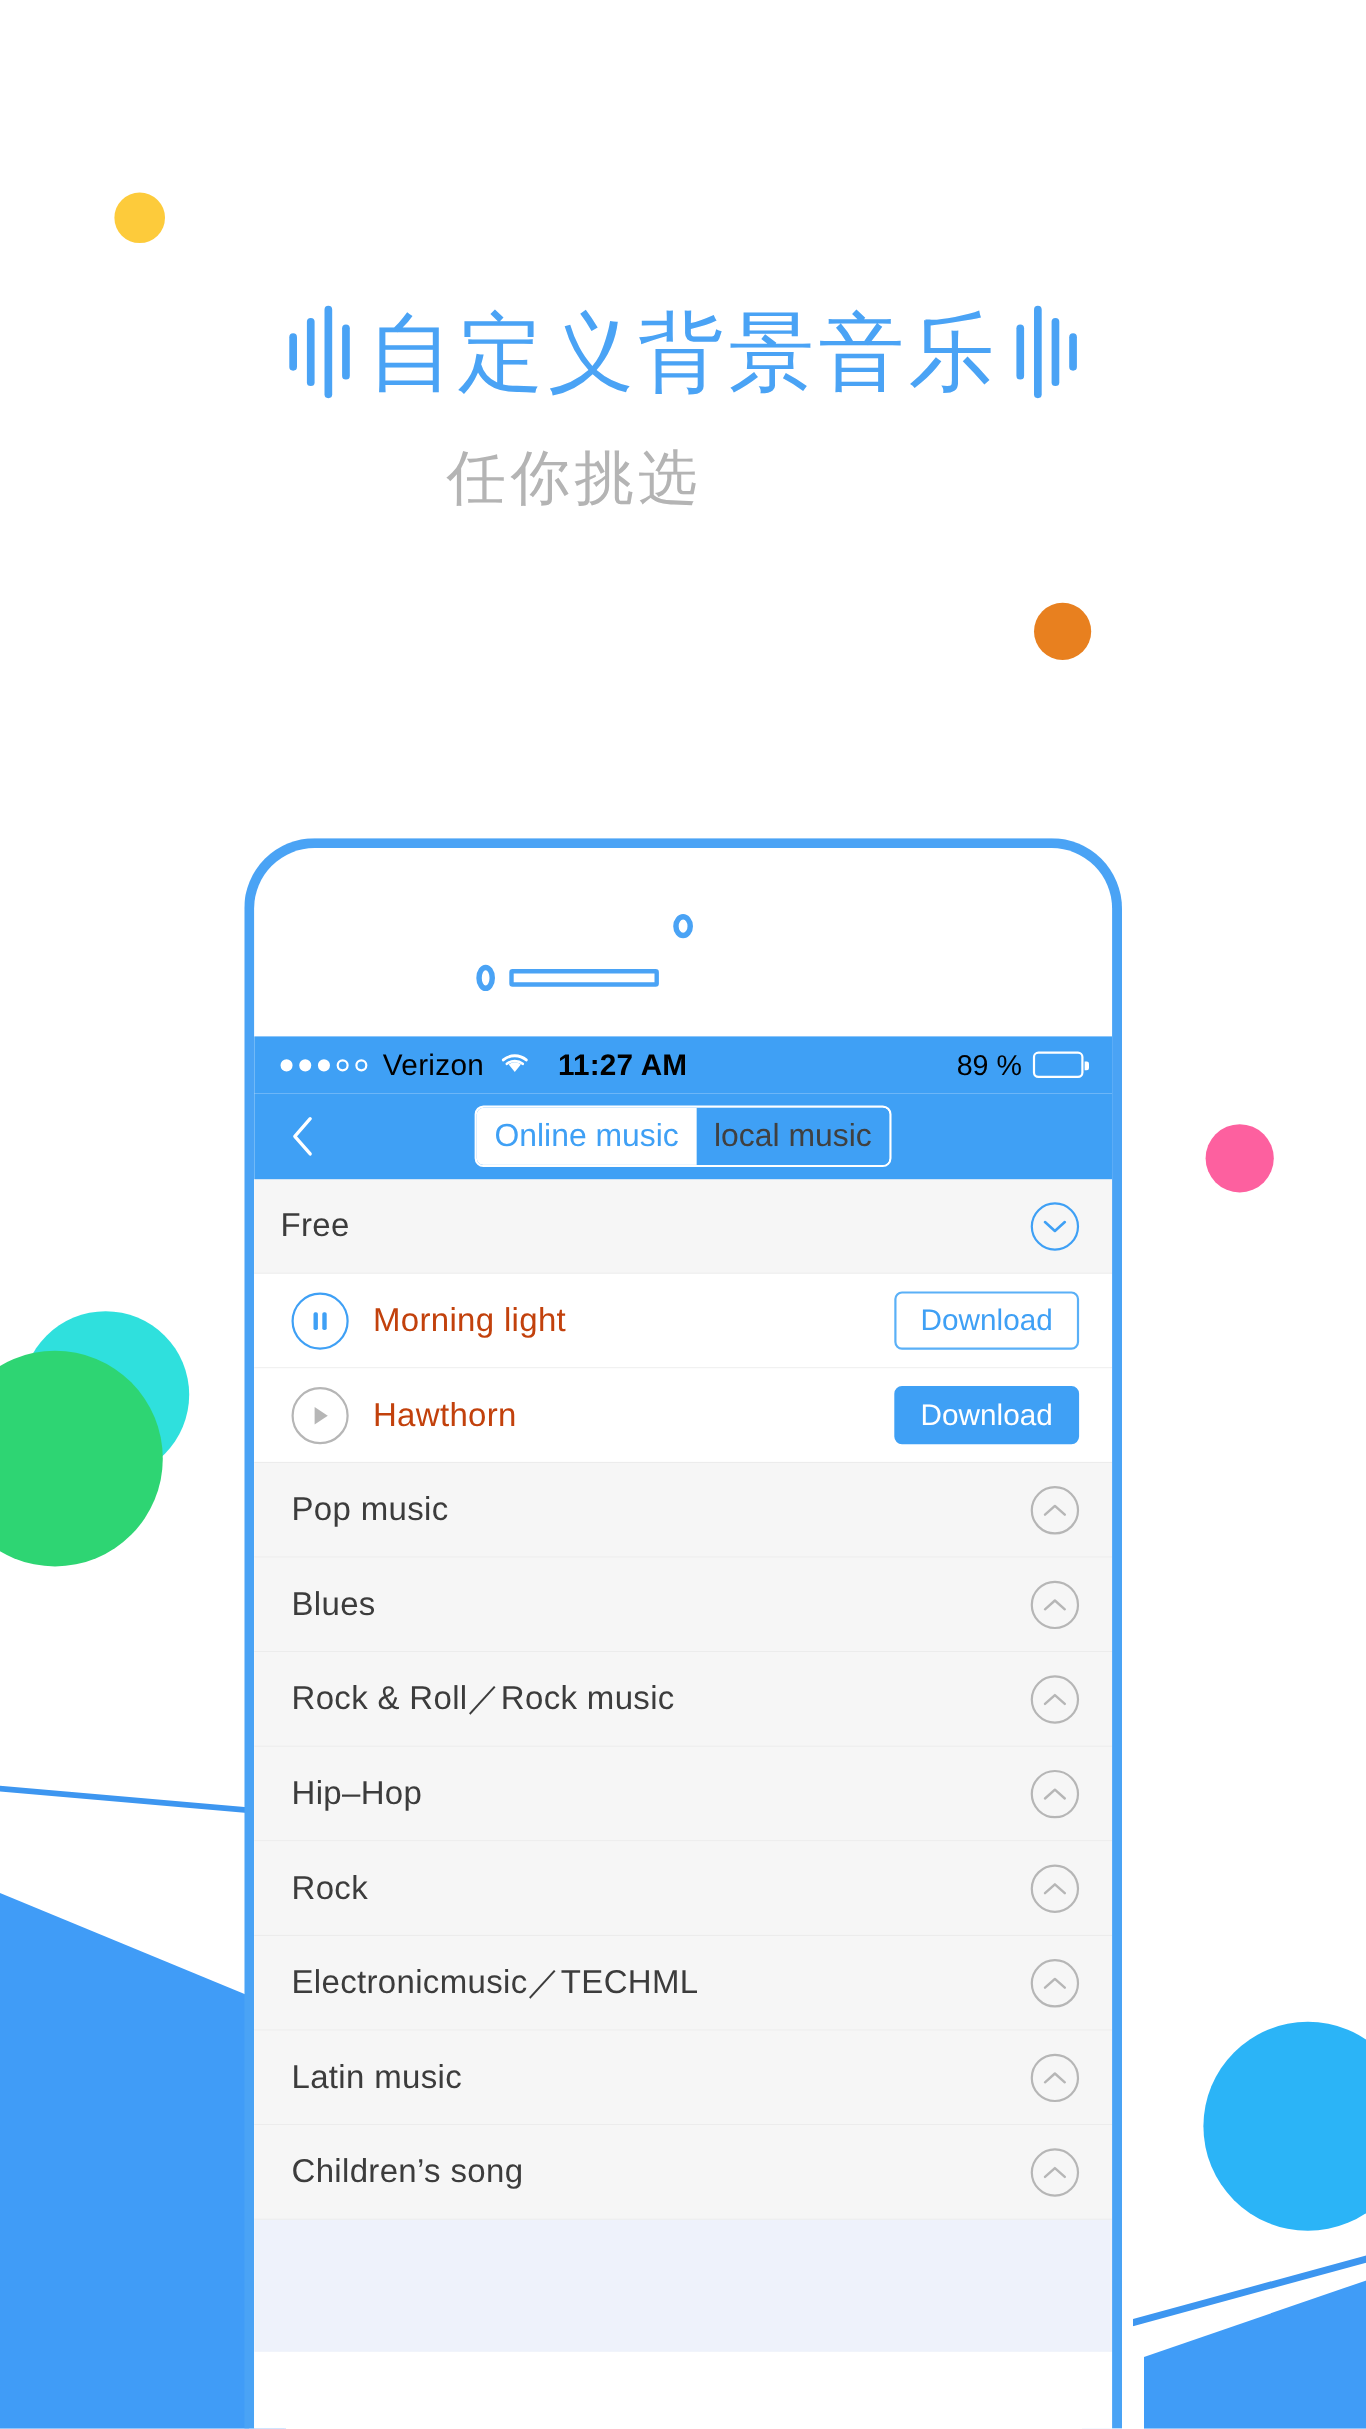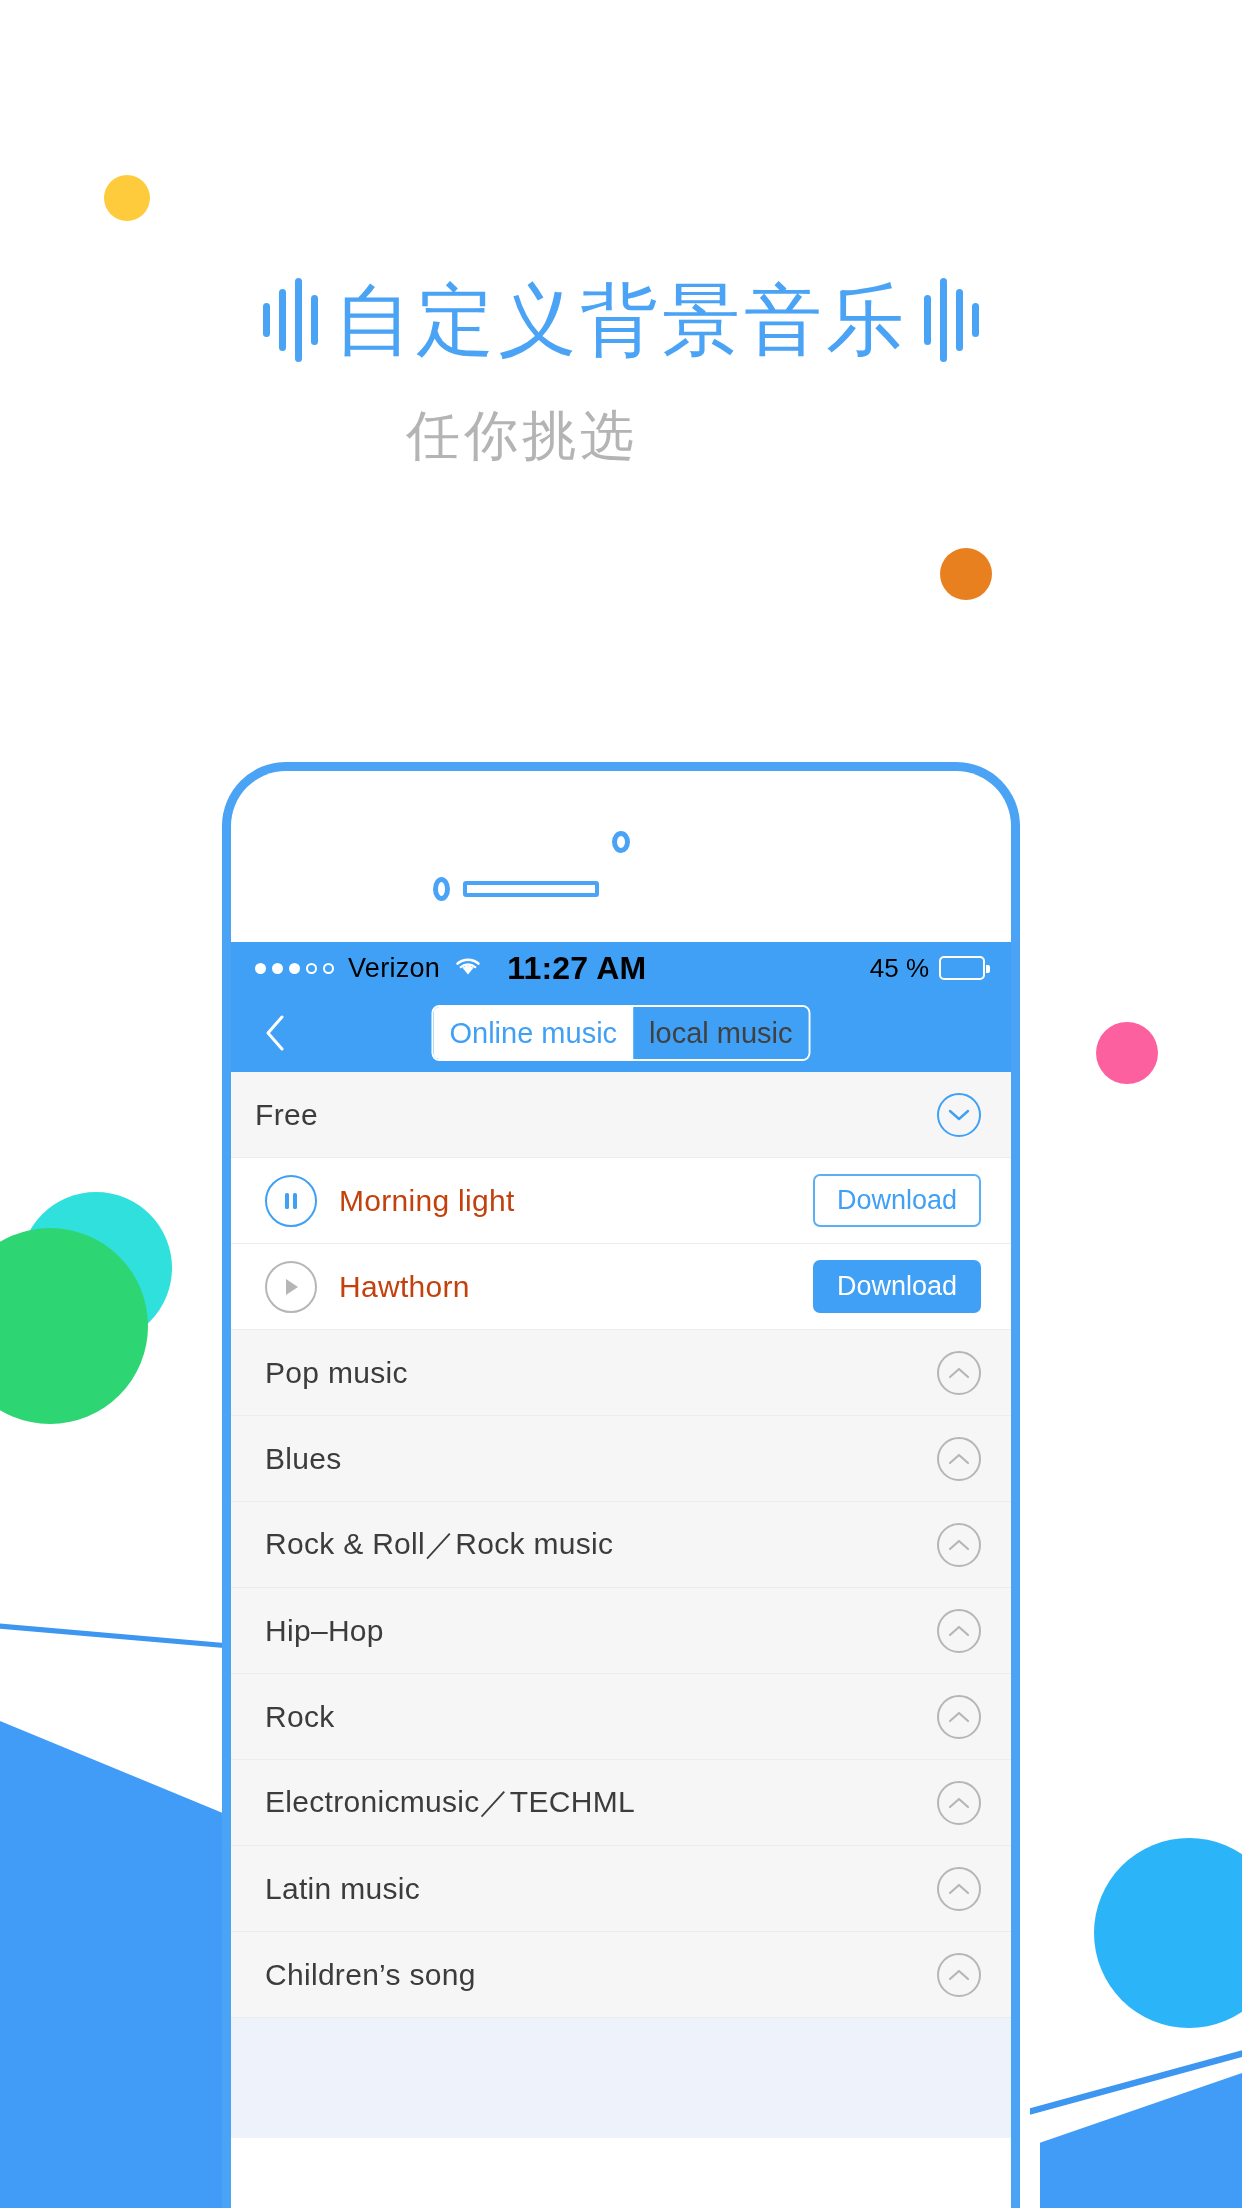--- a/index.html
+++ b/index.html
@@ -133,21 +133,21 @@
     box-sizing: border-box;
   }
   #signal-dots { display: inline-flex; gap: 6px; align-items: center; margin-right: 14px; }
   #signal-dots i {
     display: block; width: 11px; height: 11px; border-radius: 50%;
     border: 2px solid #ffffff; box-sizing: border-box;
   }
   #signal-dots i.on { background: #ffffff; }
   #carrier-name { font-size: 27px; letter-spacing: .3px; }
   #wifi-icon { margin-left: 13px; display: inline-block; }
-  #status-time { margin-left: 24px; font-weight: bold; font-size: 32px; letter-spacing: .2px; }
+  #status-time { margin-left: 24px; font-weight: bold; font-size: 27px; letter-spacing: .2px; }
   #status-right { margin-left: auto; display: flex; align-items: center; gap: 10px; }
   #battery-pct { font-size: 26px; }
   #battery-icon {
     width: 46px; height: 24px; border: 2.5px solid #ffffff; border-radius: 5px;
     box-sizing: border-box; position: relative; padding: 2px;
   }
   #battery-fill { width: 100%; height: 100%; background: #ffffff; border-radius: 2px; }
   #battery-icon::after {
     content: ""; position: absolute; right: -7px; top: 7px;
     width: 4px; height: 8px; background: #ffffff; border-radius: 0 2px 2px 0;
@@ -290,21 +290,21 @@
         <span id="carrier-name">Verizon</span>
         <span id="wifi-icon">
           <svg width="30" height="22" viewBox="0 0 30 22">
             <path d="M15 19.5 L9.5 12.7 a8.6 8.6 0 0 1 11 0 Z" fill="#fff"></path>
             <path d="M4.6 8.6 a16 16 0 0 1 20.8 0" fill="none" stroke="#fff" stroke-width="2.6" stroke-linecap="round"></path>
             <path d="M7.8 12.1 a11.4 11.4 0 0 1 14.4 0" fill="none" stroke="#fff" stroke-width="2.4" stroke-linecap="round"></path>
           </svg>
         </span>
         <span id="status-time">11:27 AM</span>
         <span id="status-right">
-          <span id="battery-pct">45 %</span>
+          <span id="battery-pct">89 %</span>
           <span id="battery-icon"><span id="battery-fill"></span></span>
         </span>
       </div>
 
       <div id="nav-bar">
         <div id="back-button">
           <svg width="24" height="40" viewBox="0 0 24 40">
             <path d="M19 4 L5 20 L19 36" fill="none" stroke="#ffffff" stroke-width="3" stroke-linecap="round" stroke-linejoin="round"></path>
           </svg>
         </div>

